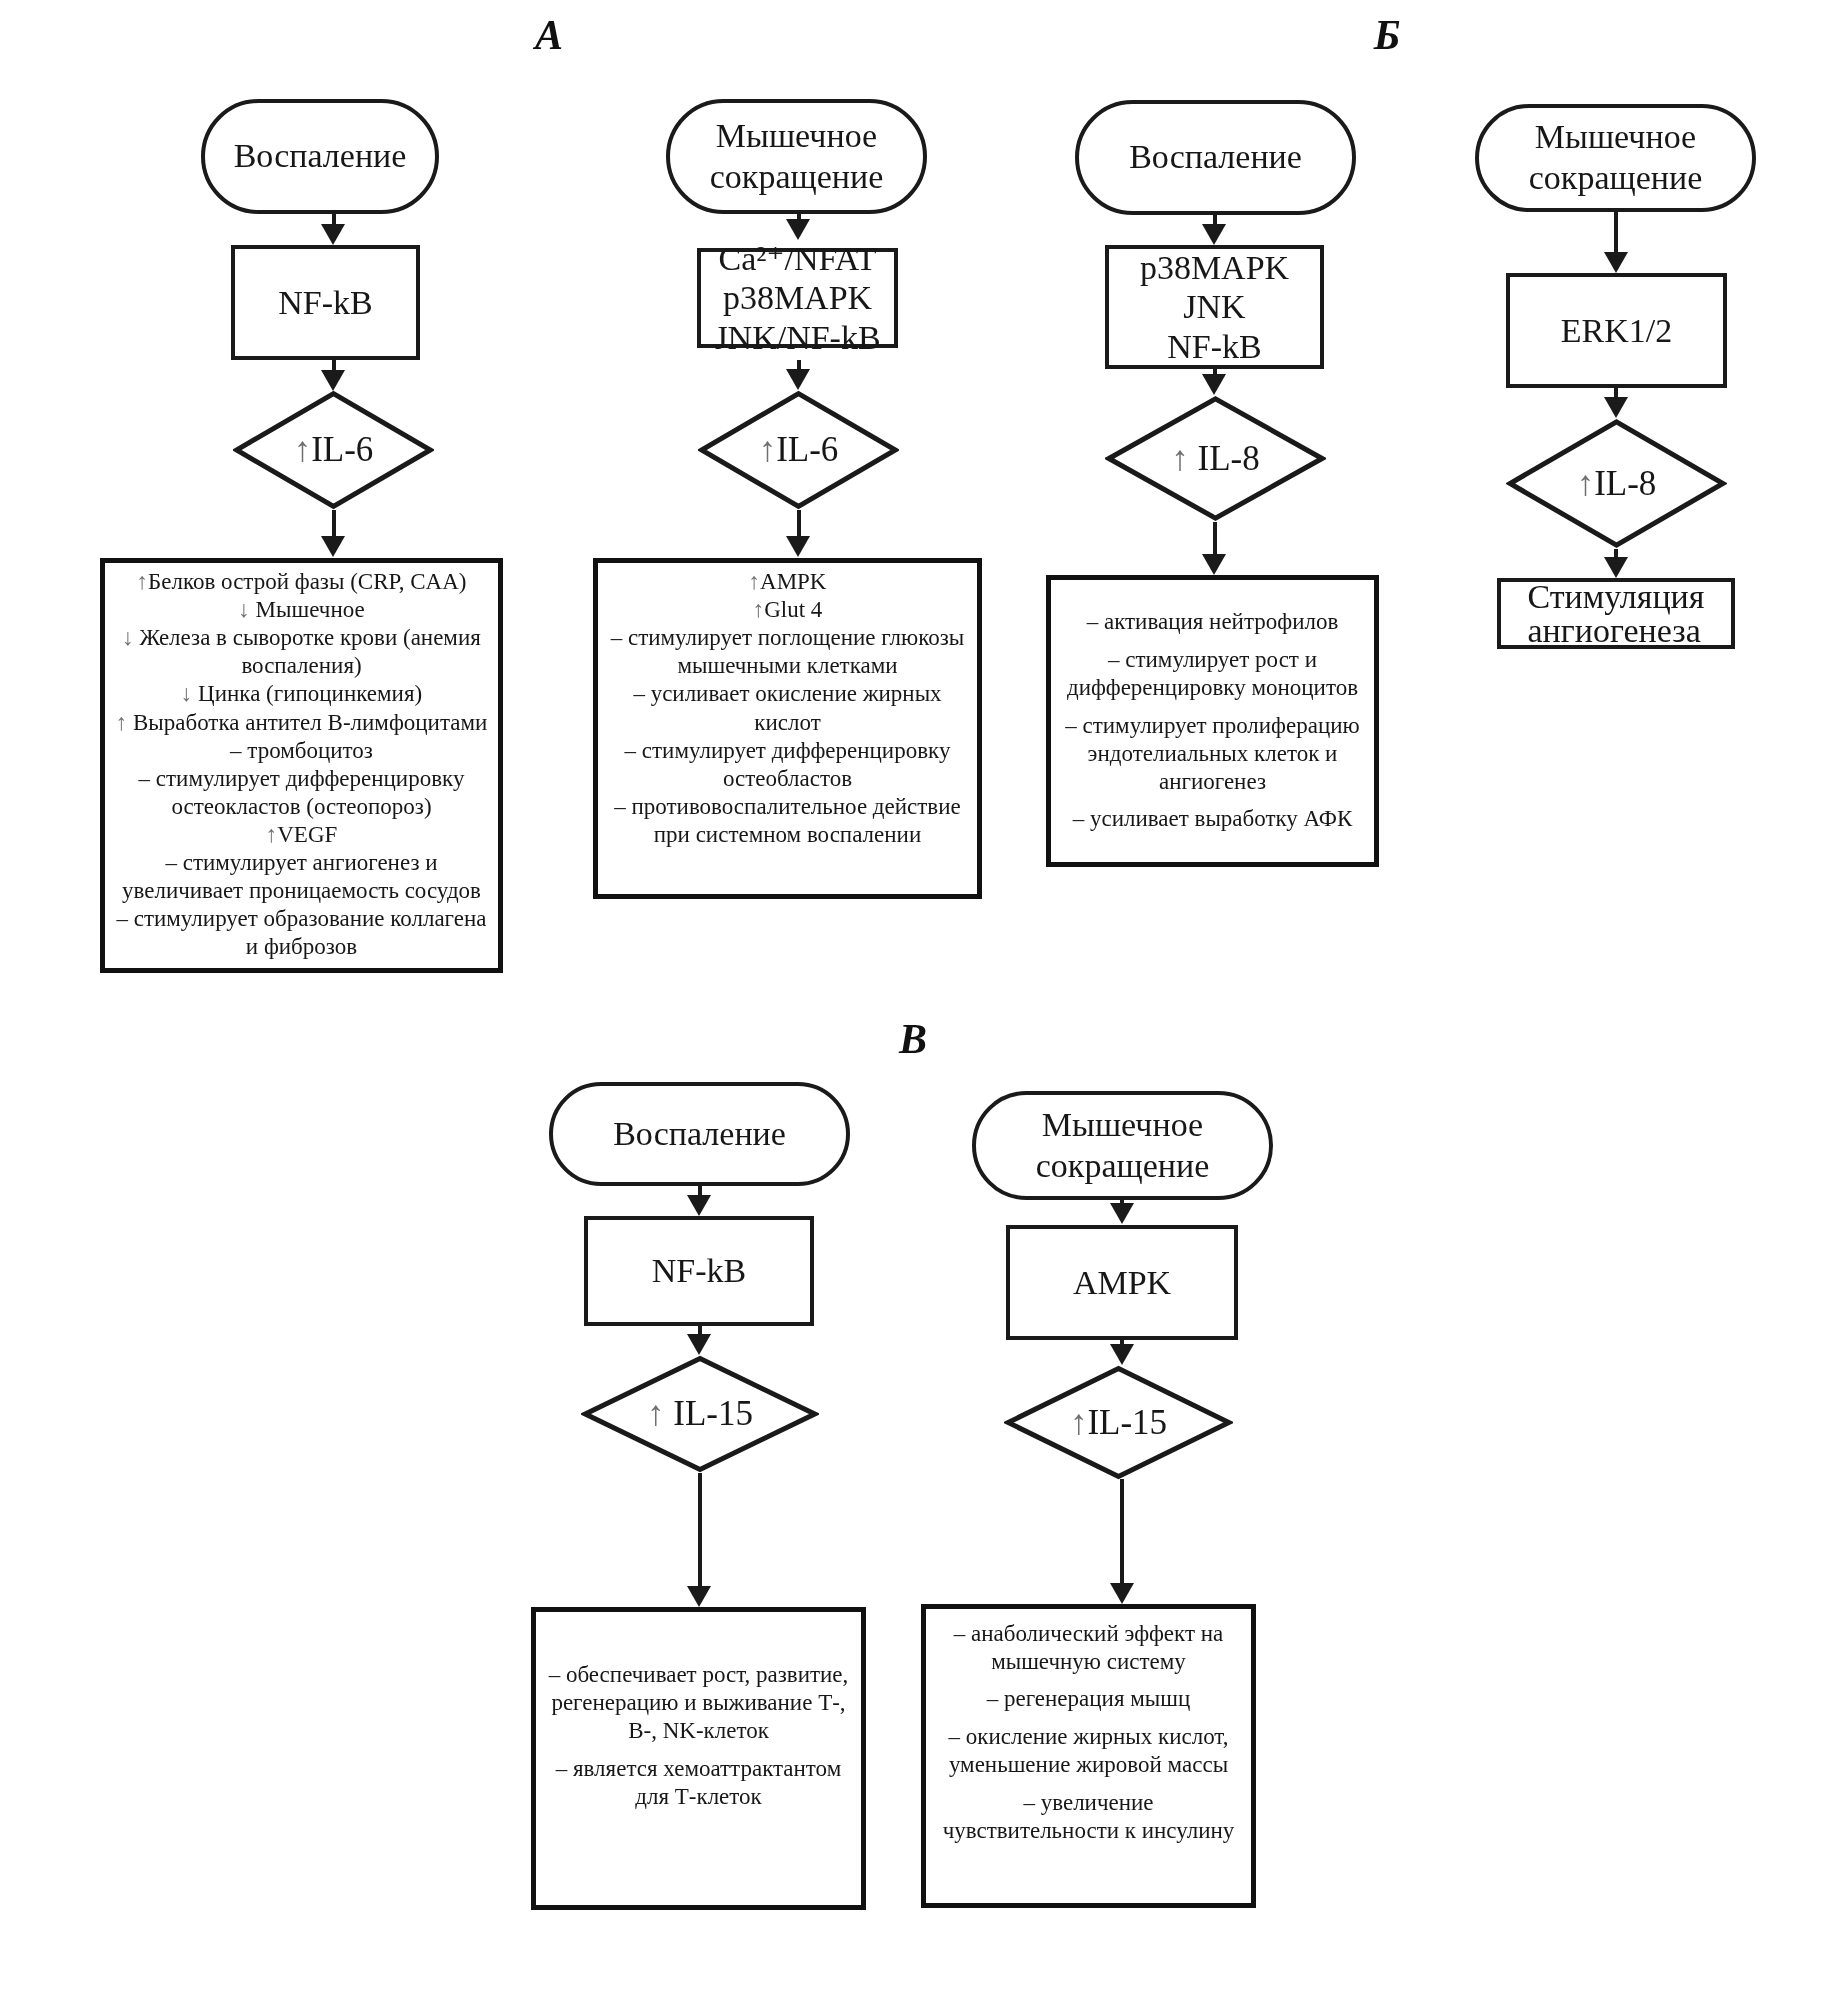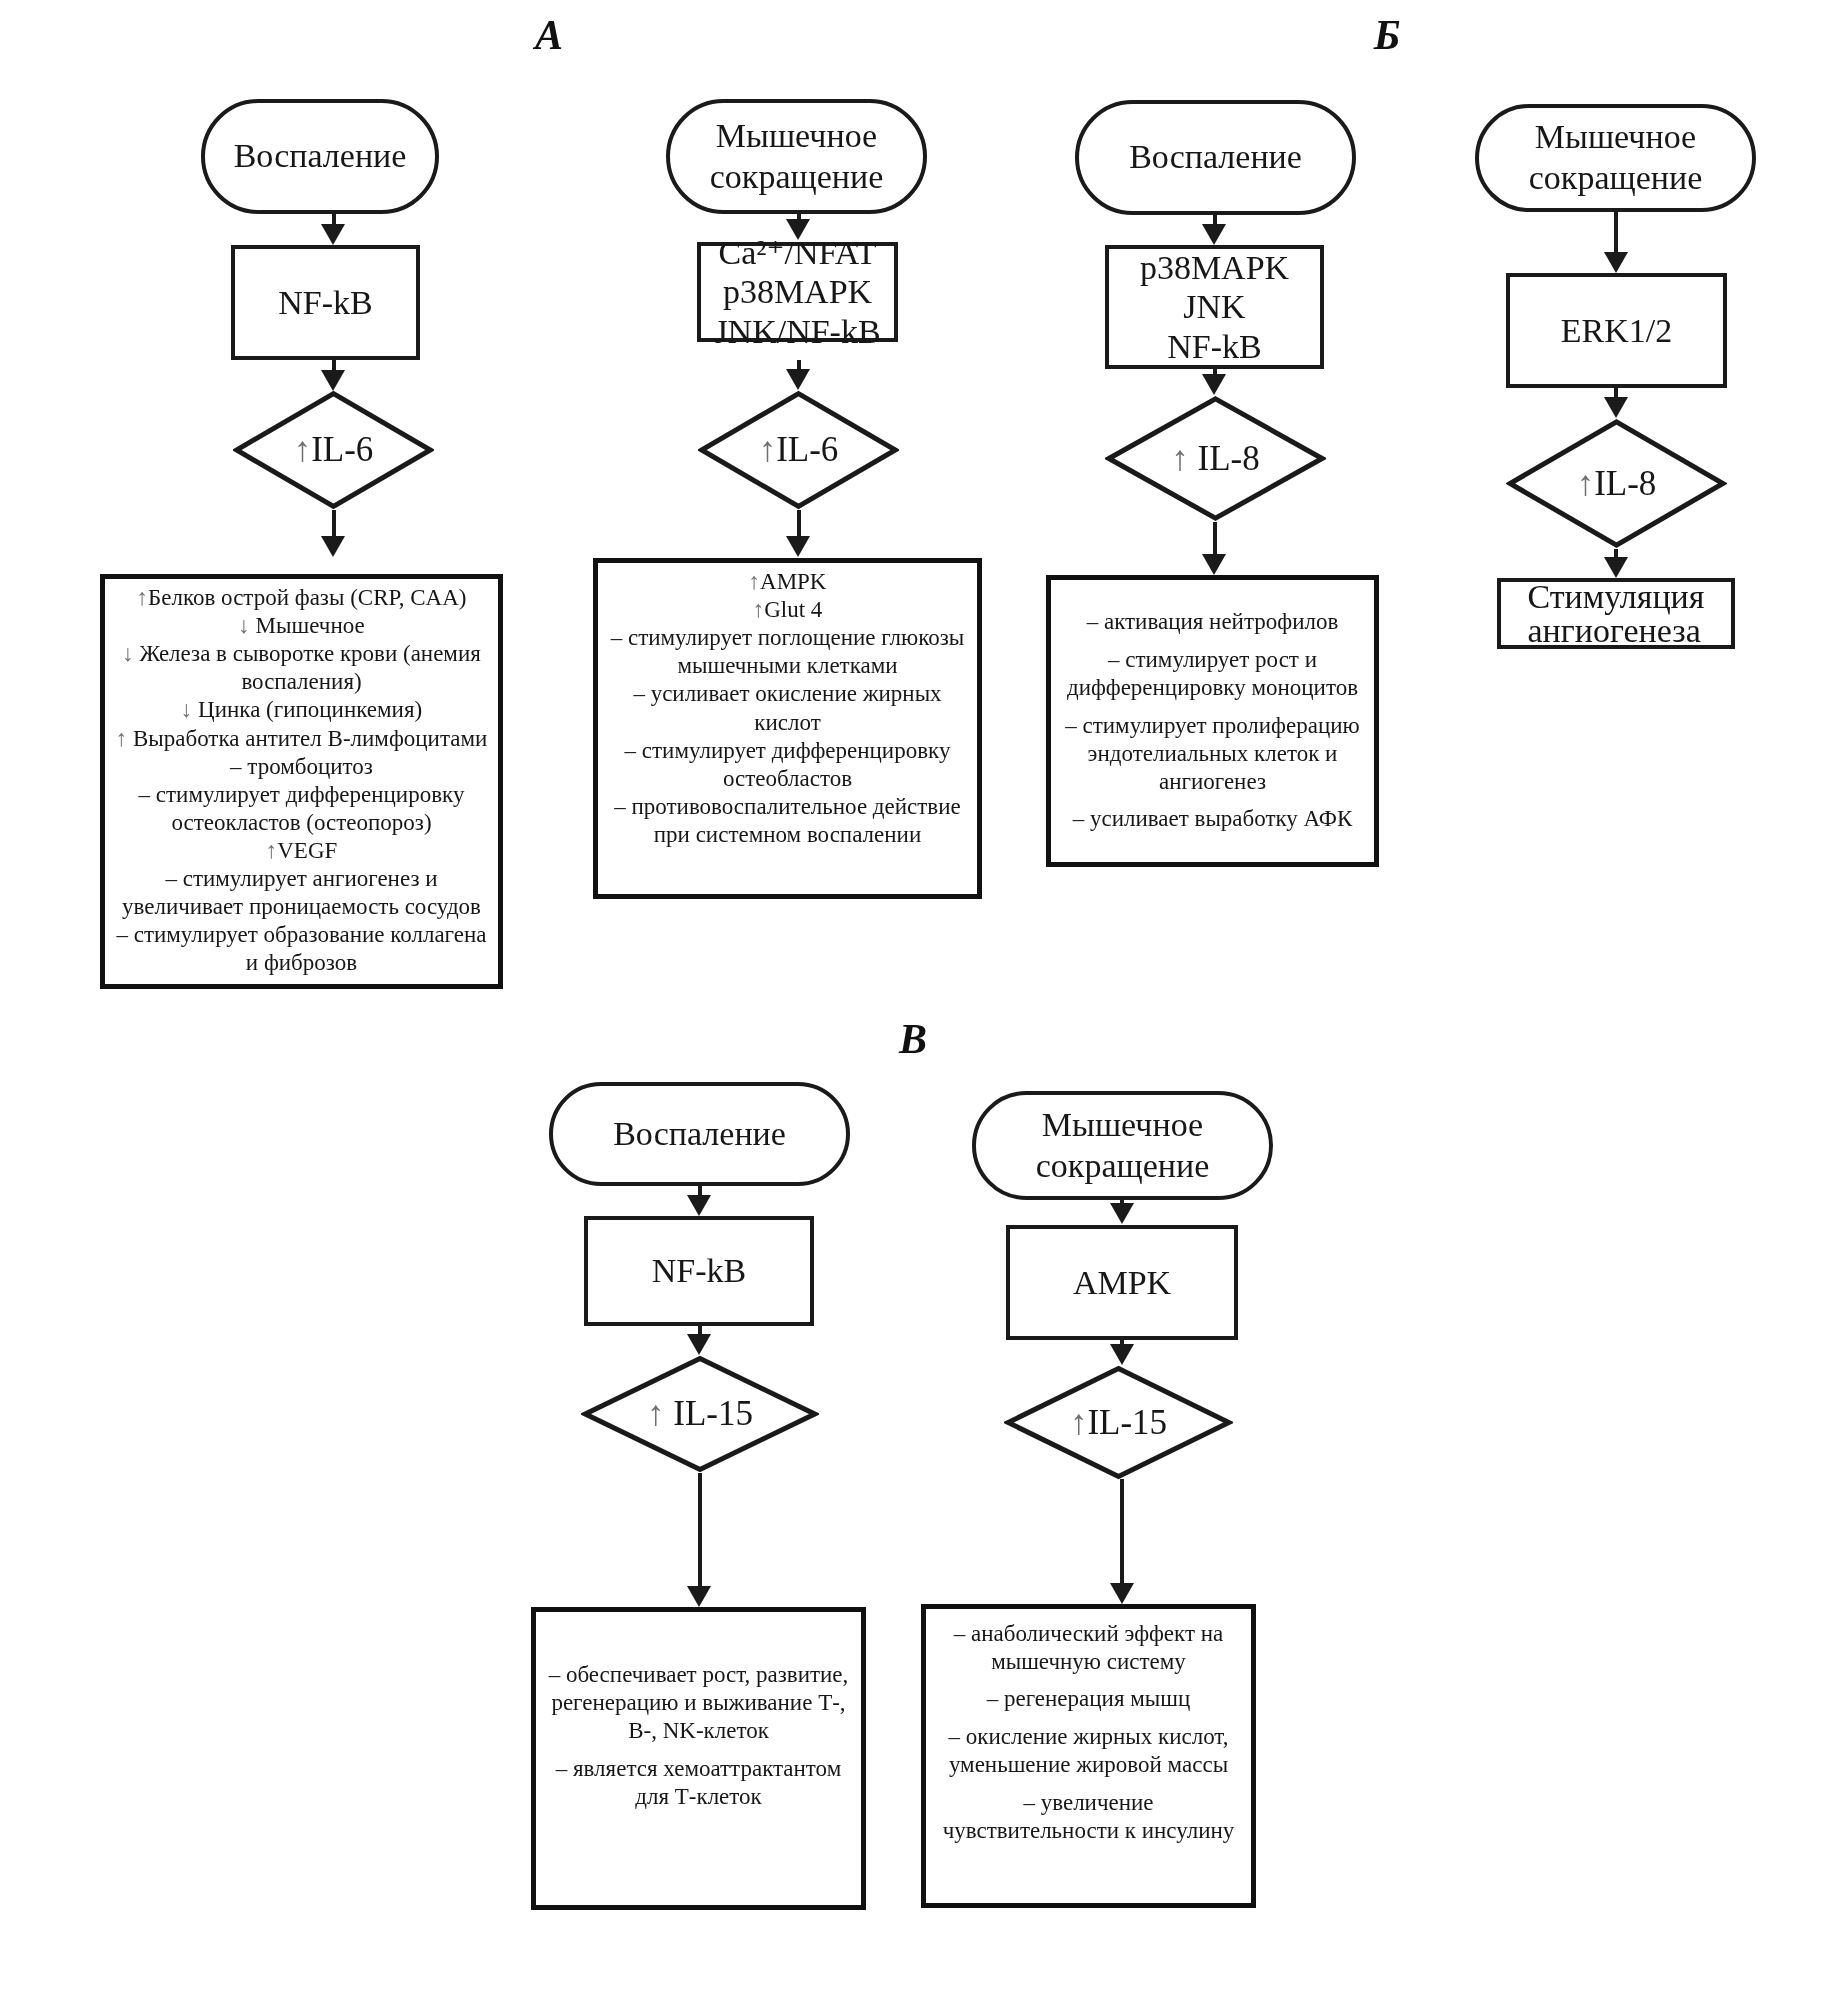--- a/index.html
+++ b/index.html
@@ -68,39 +68,39 @@
   <div class="shaft" style="left:332px;top:359px;height:14px;"></div>
   <div class="ahead" style="left:321px;top:370px;"></div>
   <div class="diamond" style="left:233px;top:390px;width:201px;height:120px;">
     <svg class="dsvg" viewBox="0 0 100 60" preserveAspectRatio="none">
         <polygon points="50,1.8 98.2,30 50,58.2 1.8,30" vector-effect="non-scaling-stroke"></polygon>
       </svg>
     <div class="node-label"><span class="marker">↑</span><span>IL-6</span></div>
   </div>
   <div class="shaft" style="left:332px;top:510px;height:28px;"></div>
   <div class="ahead" style="left:321px;top:536px;"></div>
-  <div class="outbox" style="left:100px;top:558px;width:403px;height:415px;margin-top:16px;">
+  <div class="outbox" style="left:100px;top:558px;width:403px;height:415px;">
       <div class="line"><span class="marker up">↑</span><span class="line-text">Белков острой фазы (CRP, CAA)</span></div>
       <div class="line"><span class="marker down">↓</span><span class="line-text"> Мышечное</span></div>
       <div class="line"><span class="marker down">↓</span><span class="line-text"> Железа в сыворотке крови (анемия воспаления)</span></div>
       <div class="line"><span class="marker down">↓</span><span class="line-text"> Цинка (гипоцинкемия)</span></div>
       <div class="line"><span class="marker up">↑</span><span class="line-text"> Выработка антител В-лимфоцитами</span></div>
       <div class="line"><span class="marker dash">–</span><span class="line-text"> тромбоцитоз</span></div>
       <div class="line"><span class="marker dash">–</span><span class="line-text"> стимулирует дифференцировку остеокластов (остеопороз)</span></div>
       <div class="line"><span class="marker up">↑</span><span class="line-text">VEGF</span></div>
       <div class="line"><span class="marker dash">–</span><span class="line-text"> стимулирует ангиогенез и увеличивает проницаемость сосудов</span></div>
       <div class="line"><span class="marker dash">–</span><span class="line-text"> стимулирует образование коллагена и фиброзов</span></div>
     </div>
 
   <div class="node oval" style="left:666px;top:99px;width:261px;height:115px;">
     <div class="node-label">Мышечное сокращение</div>
   </div>
   <div class="shaft" style="left:797px;top:212px;height:12.4px;"></div>
   <div class="ahead" style="left:786px;top:219px;"></div>
-  <div class="node rectnode" style="left:697px;top:242px;width:201px;height:100px;">
+  <div class="node rectnode" style="left:697px;top:248px;width:201px;height:100px;">
     <div class="rect-lines">
         <div class="line">Ca²⁺/NFAT</div>
         <div class="line">p38MAPK</div>
         <div class="line">JNK/NF-kB</div>
       </div>
   </div>
   <div class="shaft" style="left:797px;top:360px;height:12.4px;"></div>
   <div class="ahead" style="left:786px;top:369px;"></div>
   <div class="diamond" style="left:698px;top:390px;width:201px;height:120px;">
     <svg class="dsvg" viewBox="0 0 100 60" preserveAspectRatio="none">

